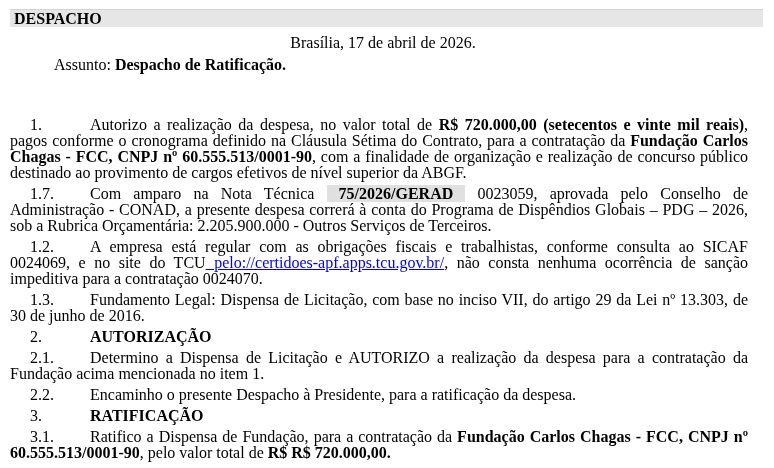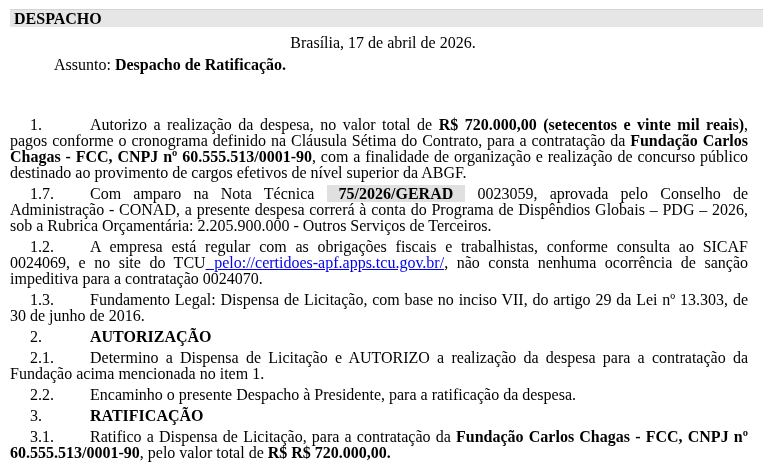--- a/index.html
+++ b/index.html
@@ -58,17 +58,17 @@
     <div id="doc-body">
 
     <div class="para first"><span class="num">1.</span><span>Autorizo a realização da despesa, no valor total de </span><span class="b">R$ 720.000,00 (setecentos e vinte mil reais)</span><span>, pagos conforme o cronograma definido na Cláusula Sétima do Contrato, para a contratação da </span><span class="b">Fundação Carlos Chagas - FCC, CNPJ nº 60.555.513/0001-90</span><span>, com a finalidade de organização e realização de concurso público destinado ao provimento de cargos efetivos de nível superior da ABGF.</span></div>
         <div class="para"><span class="num">1.7.</span><span>Com amparo na Nota Técnica </span><span class="b hl">75/2026/GERAD</span><span> 0023059, aprovada pelo Conselho de Administração - CONAD, a presente despesa correrá à conta do Programa de Dispêndios Globais – PDG – 2026, sob a Rubrica Orçamentária: 2.205.900.000 - Outros Serviços de Terceiros.</span></div>
         <div class="para"><span class="num">1.2.</span><span>A empresa está regular com as obrigações fiscais e trabalhistas, conforme consulta ao SICAF 0024069, e no site do TCU</span><a class="doclink" href="#"> pelo://certidoes-apf.apps.tcu.gov.br/</a><span>, não consta nenhuma ocorrência de sanção impeditiva para a contratação 0024070.</span></div>
         <div class="para"><span class="num">1.3.</span><span>Fundamento Legal: Dispensa de Licitação, com base no inciso VII, do artigo 29 da Lei nº 13.303, de 30 de junho de 2016.</span></div>
         <div class="para heading"><span class="num">2.</span><span class="b">AUTORIZAÇÃO</span></div>
         <div class="para"><span class="num">2.1.</span><span>Determino a Dispensa de Licitação e AUTORIZO a realização da despesa para a contratação da Fundação acima mencionada no item 1.</span></div>
         <div class="para"><span class="num">2.2.</span><span>Encaminho o presente Despacho à Presidente, para a ratificação da despesa.</span></div>
         <div class="para heading"><span class="num">3.</span><span class="b">RATIFICAÇÃO</span></div>
-        <div class="para"><span class="num">3.1.</span><span>Ratifico a Dispensa de Licitação, para a contratação da </span><span class="b">Fundação Carlos Chagas - FCC, CNPJ nº 60.555.513/0001-90</span><span>, pelo valor total de </span><span class="b">R$ R$ 720.000,00.</span></div>
+        <div class="para"><span class="num">3.1.</span><span>Ratifico a Dispensa de Fundação, para a contratação da </span><span class="b">Fundação Carlos Chagas - FCC, CNPJ nº 60.555.513/0001-90</span><span>, pelo valor total de </span><span class="b">R$ R$ 720.000,00.</span></div>
       </div>
 
   </div>
 </div>
 
 </body></html>

